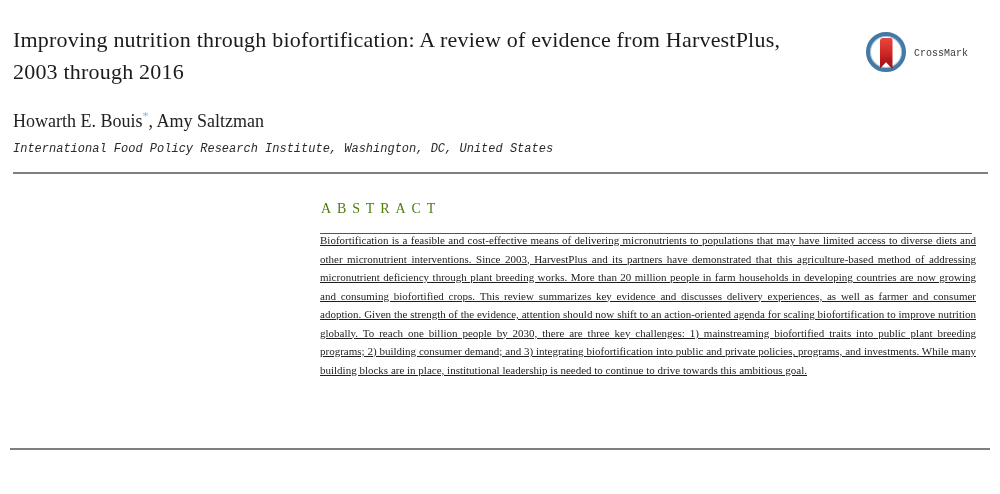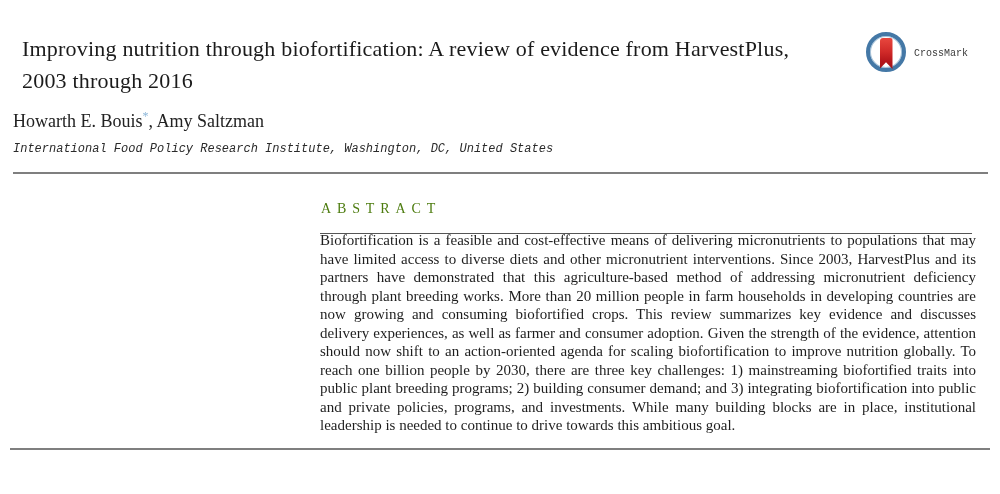--- a/index.html
+++ b/index.html
@@ -80,24 +80,25 @@
     width: 652px;
     top: 233px;
     height: 1px;
     background: #555555;
   }
   .abstract-body {
     position: absolute;
     left: 320px;
     top: 231px;
     width: 656px;
-    font-size: 15px;
+    font-size: 11px;
     line-height: 18.5px;
     text-align: justify;
     color: #1e1e1e;
+    text-decoration: underline;
   }
 
   .crossmark {
     position: absolute;
     left: 866px;
     top: 32px;
     width: 118px;
     height: 42px;
     cursor: pointer;
   }
@@ -127,21 +128,21 @@
     left: 48px;
     top: 16px;
     font-family: Liberation Mono, monospace;
     font-size: 10px;
     color: #3c3c3c;
   }
 </style>
 </head>
 <body>
 
-<h1 class="title" style="margin:9px;">Improving nutrition through biofortification: A review of evidence from HarvestPlus, 2003 through 2016</h1>
+<h1 class="title" style="margin:0;">Improving nutrition through biofortification: A review of evidence from HarvestPlus, 2003 through 2016</h1>
 
 <div class="authors">
   <span>Howarth E. Bouis</span><span class="mark">*</span><span>, </span><span>Amy Saltzman</span>
 </div>
 
 <div class="affiliation">International Food Policy Research Institute, Washington, DC, United States</div>
 
 <div class="rule-full-top"></div>
 
 <div class="abstract-heading">ABSTRACT</div>

